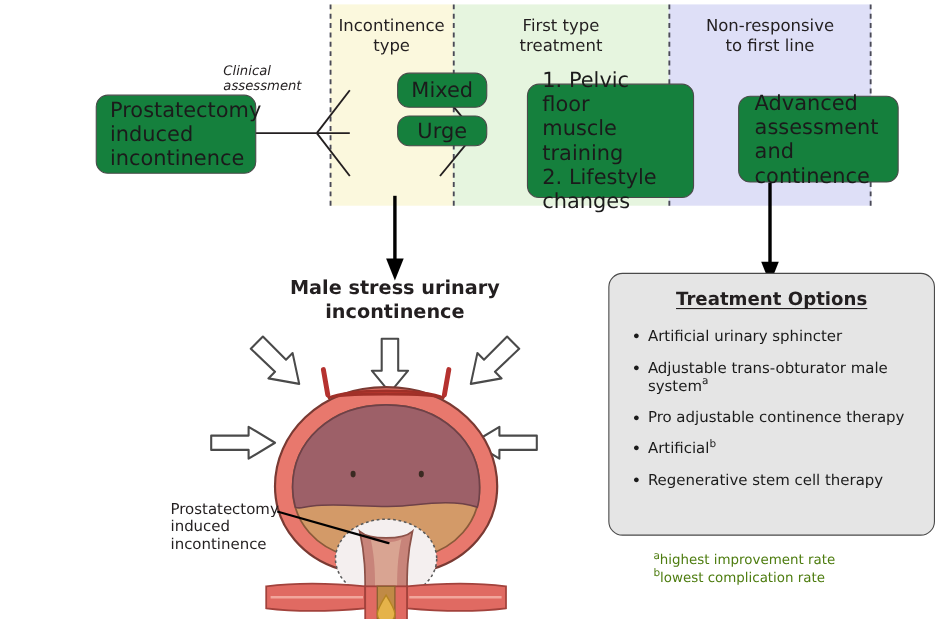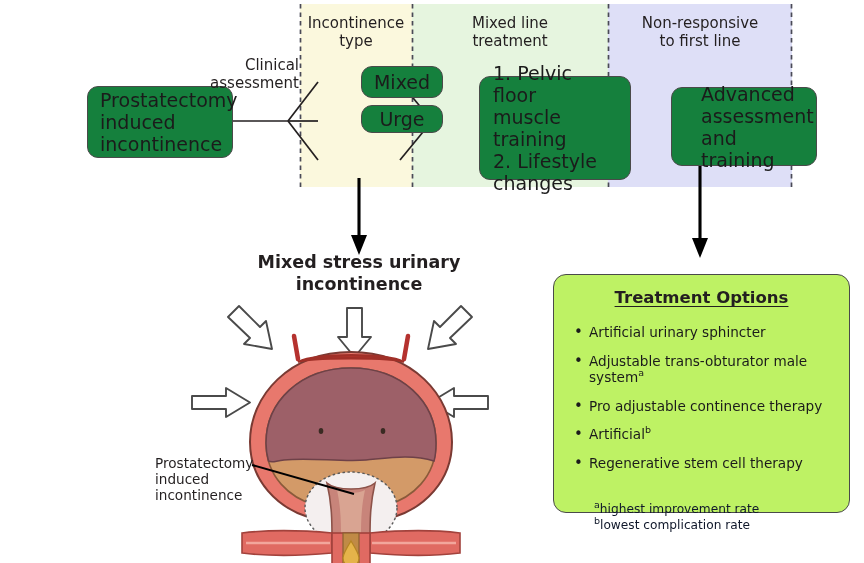--- a/index.html
+++ b/index.html
@@ -29,21 +29,21 @@
   }
   .bullets{margin:0;padding:0;list-style:none;}
   .bullets li{
     position:relative;padding-left:15px;margin-bottom:11px;
     font-size:13.6px;line-height:1.22;color:#1b1b1b;margin-top:12px;
   }
   .bullets li:before{
     content:"\2022";position:absolute;left:0;top:-1px;font-size:15px;
   }
   sup{font-size:9.5px;vertical-align:super;line-height:0;}
-  .foot{position:absolute;font-size:12.2px;line-height:1.35;color:#0f172a;}
+  .foot{position:absolute;font-size:12.2px;line-height:1.35;color:#4d7c0f;}
   .cap-bold{font-weight:bold;}
 </style>
 </head>
 <body>
 
 <div id="stage">
 
   <svg class="abs" style="left:0;top:0;" width="864" height="200">
     <rect x="300" y="4" width="112" height="183" fill="#fbf8dd"></rect>
     <rect x="412" y="4" width="196" height="183" fill="#e6f5df"></rect>
@@ -54,21 +54,21 @@
       <line x1="608.5" y1="4" x2="608.5" y2="187"></line>
       <line x1="791.5" y1="4" x2="791.5" y2="187"></line>
     </g>
   </svg>
 
   <div class="band-title" style="left:300px;top:14px;width:112px;">
     <div>Incontinence</div>
     <div>type</div>
   </div>
   <div class="band-title" style="left:412px;top:14px;width:196px;">
-    <div>Mixed line</div>
+    <div>First type</div>
     <div>treatment</div>
   </div>
   <div class="band-title" style="left:608px;top:14px;width:184px;">
     <div>Non-responsive</div>
     <div>to first line</div>
   </div>
 
   <svg class="abs" style="left:0;top:0;" width="864" height="280">
     <g stroke="#231f20" stroke-width="1.7" fill="none">
 
@@ -97,51 +97,51 @@
   </svg>
 
   <div class="node left-align" style="left:44px;top:86px;width:146px;height:72px;padding:0 12px;">
     <div>
       <div>Prostatectomy</div>
       <div>induced</div>
       <div>incontinence</div>
     </div>
   </div>
 
-  <div class="txt" style="left:203px;top:57px;width:96px;text-align:right;font-size:15px;">
+  <div class="txt" style="left:203px;top:57px;width:96px;text-align:left;font-size:12px;font-style:italic;">
     <div>Clinical</div>
     <div>assessment</div>
   </div>
 
   <div class="node" style="left:318px;top:66px;width:82px;height:32px;">
     <span>Mixed</span>
   </div>
   <div class="node" style="left:318px;top:105px;width:82px;height:28px;">
     <span>Urge</span>
   </div>
 
   <div class="node left-align" style="left:436px;top:76px;width:152px;height:104px;padding:0 13px;">
     <div>
       <div>1. Pelvic floor</div>
       <div>muscle training</div>
       <div>2. Lifestyle</div>
       <div>changes</div>
     </div>
   </div>
 
-  <div class="node left-align" style="left:628px;top:87px;width:146px;height:79px;padding:0 29px;">
+  <div class="node left-align" style="left:628px;top:87px;width:146px;height:79px;padding:0 14px;">
     <div>
       <div>Advanced</div>
       <div>assessment</div>
-      <div>and training</div>
+      <div>and continence</div>
     </div>
   </div>
 
   <div class="txt cap-bold" style="left:225px;top:252px;width:268px;text-align:center;font-size:17.5px;line-height:1.25;">
-    <div>Mixed stress urinary</div>
+    <div>Male stress urinary</div>
     <div>incontinence</div>
   </div>
 
   <svg class="abs" style="left:180px;top:300px;" width="320" height="263" viewBox="0 0 320 263">
 
     <g fill="#ffffff" stroke="#4a4a4a" stroke-width="1.9" stroke-linejoin="round">
 
       <g>
         <polygon points="167,8 182,8 182,37 191,37 174.5,57 158,37 167,37"></polygon>
       </g>
@@ -221,22 +221,22 @@
 
   <svg class="abs" style="left:250px;top:455px;" width="120" height="40">
     <line x1="2" y1="10" x2="104" y2="39" stroke="#000" stroke-width="2"></line>
   </svg>
   <div class="txt" style="left:155px;top:455px;width:100px;text-align:left;font-size:13.6px;">
     <div>Prostatectomy</div>
     <div>induced</div>
     <div>incontinence</div>
   </div>
 
-  <div class="abs" style="left:553px;top:274px;width:297px;height:239px;
-       background:#bef264;border:1.6px solid #4a4a4a;border-radius:13px;box-sizing:border-box;">
+  <div class="abs" style="left:553px;top:248px;width:297px;height:239px;
+       background:#e5e5e5;border:1.6px solid #4a4a4a;border-radius:13px;box-sizing:border-box;">
 
     <div style="text-align:center;margin-top:13px;font-weight:bold;font-size:16.5px;
                 text-decoration:underline;text-underline-offset:3px;">Treatment Options</div>
 
     <ul class="bullets" style="margin:17px 14px 0 20px;">
       <li>
         <span>Artificial urinary sphincter</span>
       </li>
       <li>
         <span>Adjustable trans-obturator male system</span><sup>a</sup>

